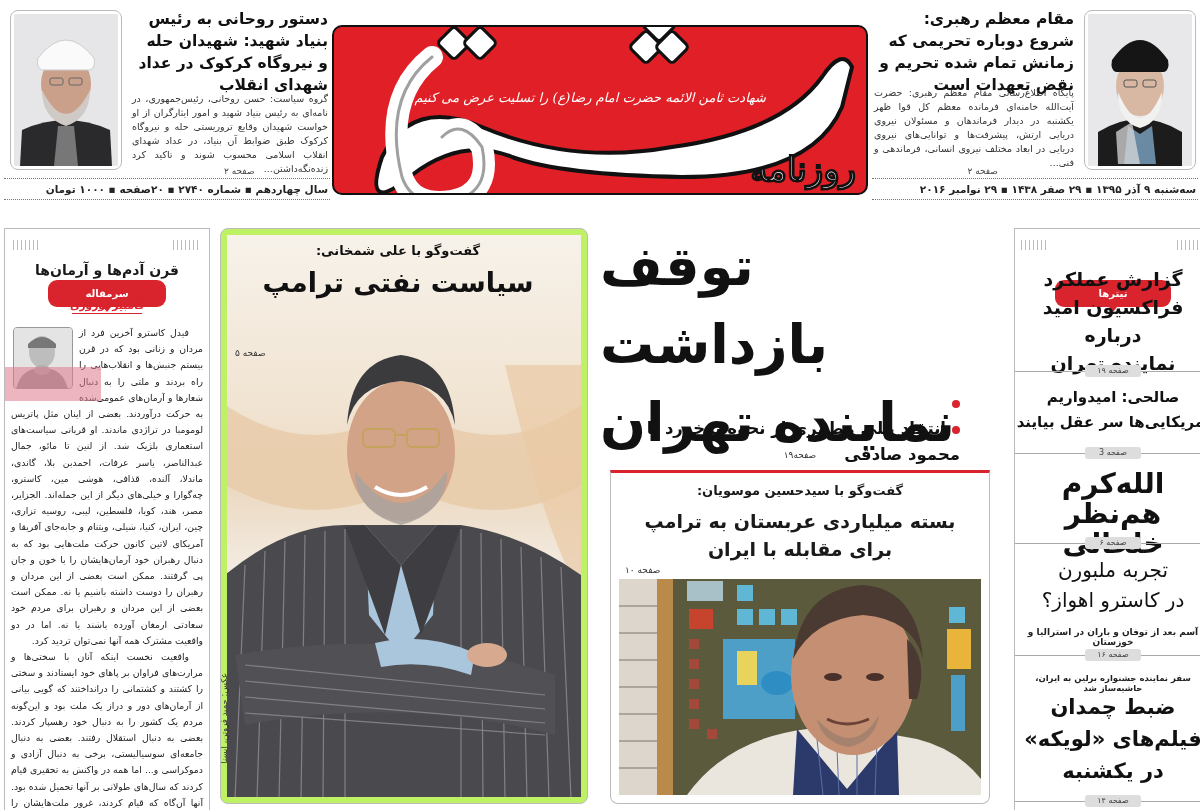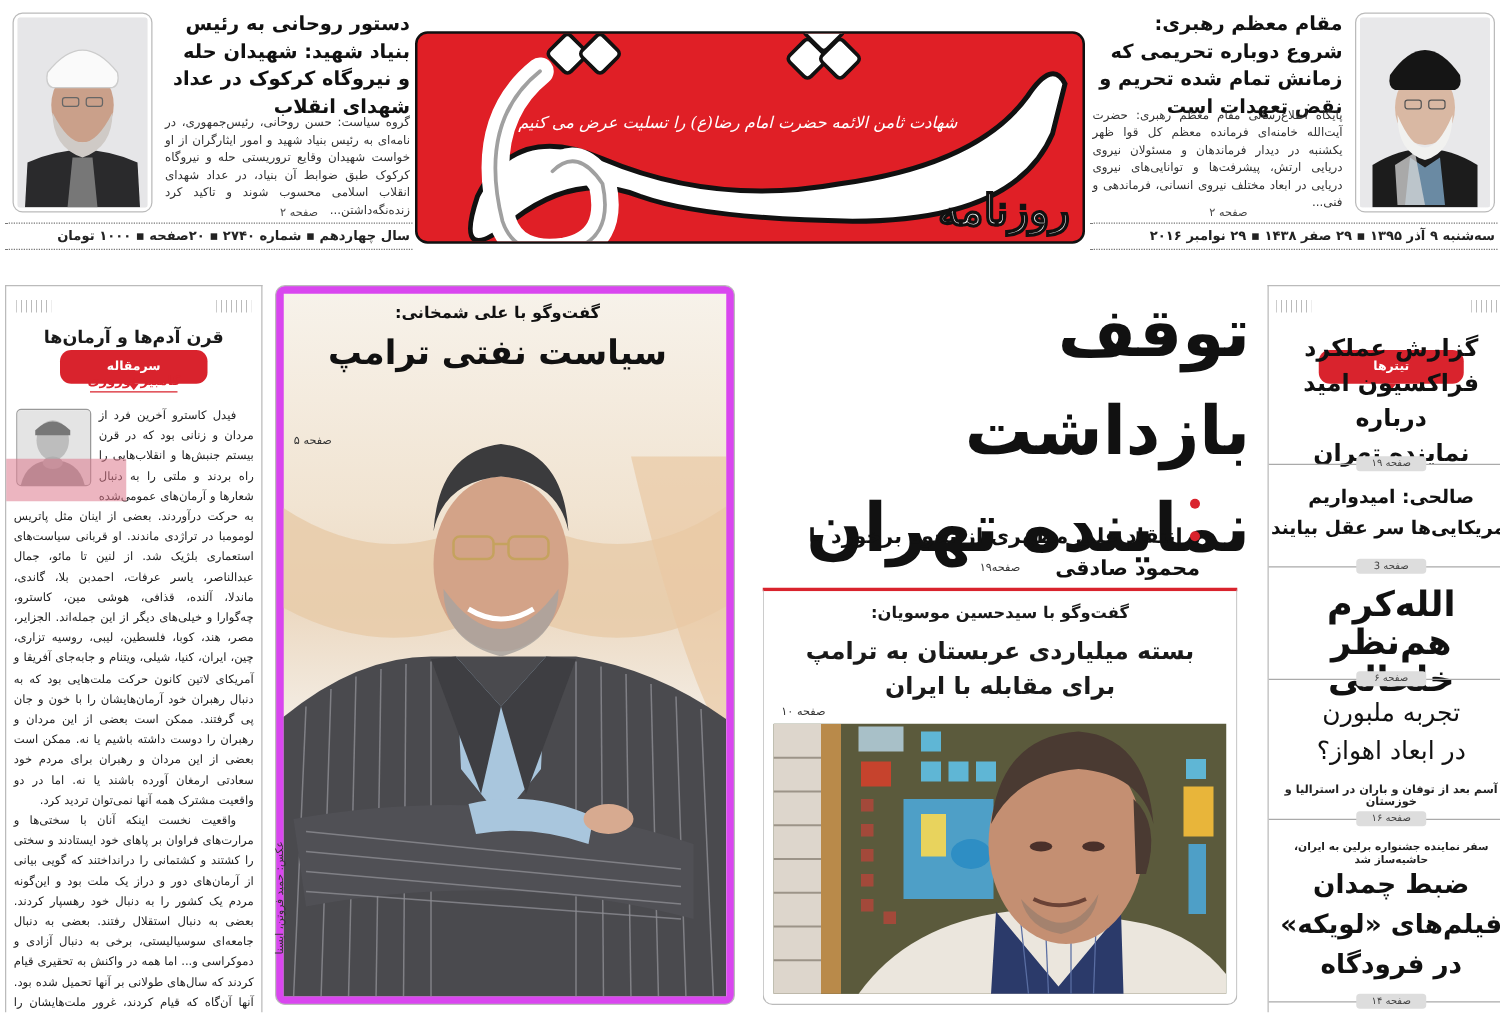--- a/index.html
+++ b/index.html
@@ -83,42 +83,42 @@
     .editorial-body .float-space { float: left; width: 68px; height: 70px; }
     .editorial-body p { text-indent: 14px; }
     .watermark {
       position: absolute; left: 0; top: 138px; width: 96px; height: 34px;
       background: rgba(220, 120, 140, 0.55);
     }
 
     
     .story-shamkhani {
       position: absolute; left: 220px; top: 228px; width: 368px; height: 576px;
-      border: 1px solid #bbb; border-radius: 8px; padding: 6px; background: #d946ef;
+      border: 1px solid #bbb; border-radius: 8px; padding: 6px; background: #bef264;
     }
     .story-shamkhani .photo {
       position: absolute; left: 6px; top: 6px; right: 6px; bottom: 6px; overflow: hidden;
       background: linear-gradient(180deg, #f7f2ea 0%, #f1e4d2 30%, #ecd9c2 45%, #f3ece2 60%, #f7f2ea 100%);
     }
     .story-shamkhani .kicker {
       position: absolute; top: 14px; width: 100%; text-align: center; font-size: 13px; font-weight: bold; color: #111;
     }
     .story-shamkhani .headline {
       position: absolute; top: 36px; width: 100%; text-align: center; font-size: 27px; line-height: 36px;
       font-weight: bold; color: #111;
     }
     .story-shamkhani .page-ref { position: absolute; top: 119px; left: 14px; font-size: 9px; color: #333; }
     .credit-vertical {
       position: absolute; left: -2px; bottom: 10px; transform: rotate(-90deg); transform-origin: left bottom;
       font-size: 8.5px; color: #333; white-space: nowrap; width: 120px; margin-left: 10px;
     }
 
     
     .main-headline {
-      position: absolute; left: 600px; top: 228px; width: 400px; text-align: right;
+      position: absolute; left: 600px; top: 228px; width: 400px; text-align: left;
       font-size: 54px; line-height: 78px; font-weight: bold; color: #111; letter-spacing: -1px;
     }
     .main-bullets {
       position: absolute; left: 600px; top: 390px; width: 398px; text-align: right; padding-right: 38px;
     }
     .main-bullets li {
       list-style: none; font-size: 16.5px; font-weight: bold; line-height: 26px; color: #111; position: relative;
     }
     .main-bullets li .dot {
       display: inline-block; width: 8px; height: 8px; border-radius: 50%; background: #d9232d;
@@ -425,32 +425,32 @@
       <span>هم‌نظر خلخالی</span>
     </div>
     <div class="hl-sep" style="top:308px;">
         <span>صفحه ۶</span>
       </div>
   </div>
 
   <div>
     <div class="hl" style="top:326px; font-size:20px; line-height:30px; font-weight:normal;">
       <span>تجربه ملبورن</span><br>
-      <span>در ابعاد اهواز؟</span>
+      <span>در کاسترو اهواز؟</span>
     </div>
     <div class="hl-sub" style="top:398px;">آسم بعد از توفان و باران در استرالیا و خوزستان</div>
     <div class="hl-sep" style="top:420px;">
         <span>صفحه ۱۶</span>
       </div>
   </div>
 
   <div>
     <div class="hl-sub" style="top:444px; font-size:8.5px;">سفر نماینده جشنواره برلین به ایران، حاشیه‌ساز شد</div>
     <div class="hl" style="top:462px; font-size:21px; line-height:32px;">
       <span>ضبط چمدان</span><br>
       <span>فیلم‌های «لویکه»</span><br>
-      <span>در فرودگاه</span>
+      <span>در یکشنبه</span>
     </div>
     <div class="hl-sep" style="top:566px;">
         <span>صفحه ۱۴</span>
       </div>
   </div>
 </aside>
 
 </body></html>

